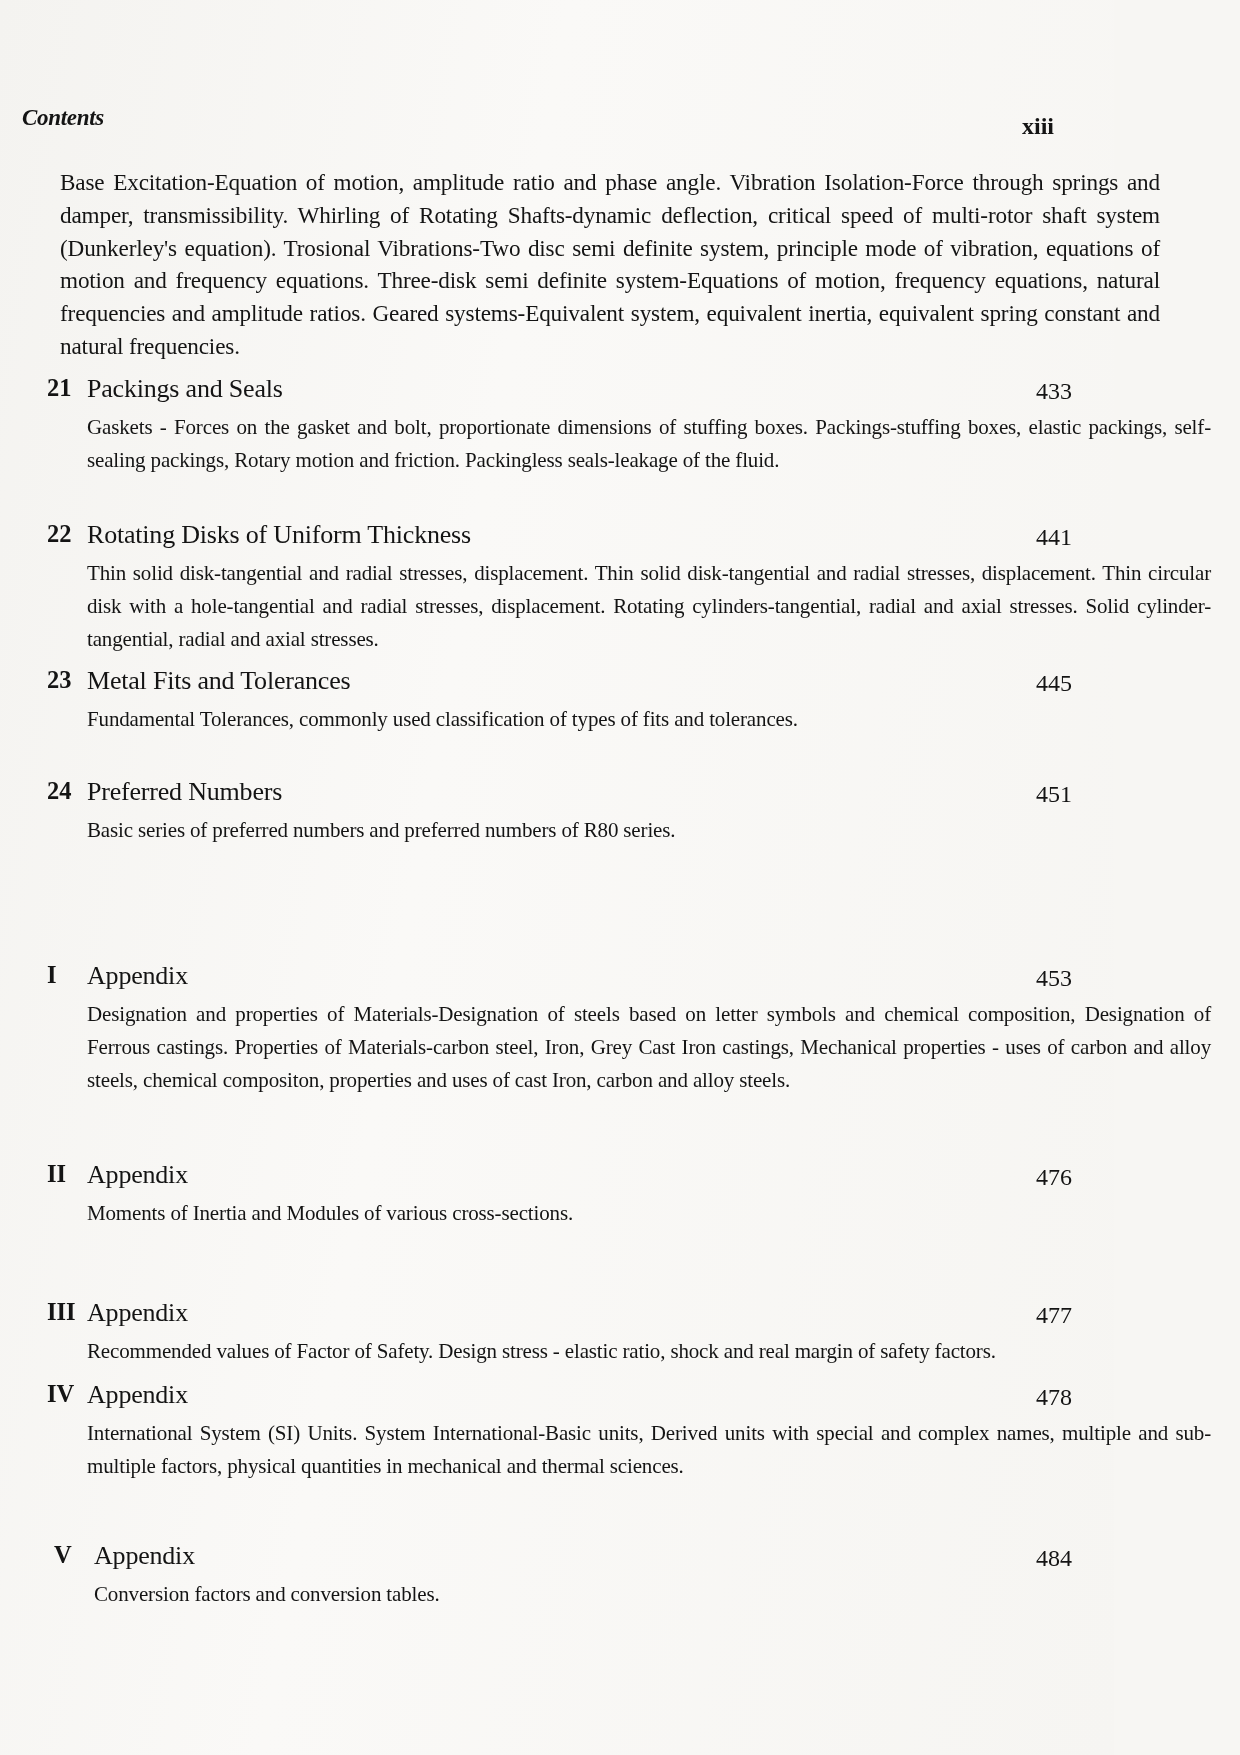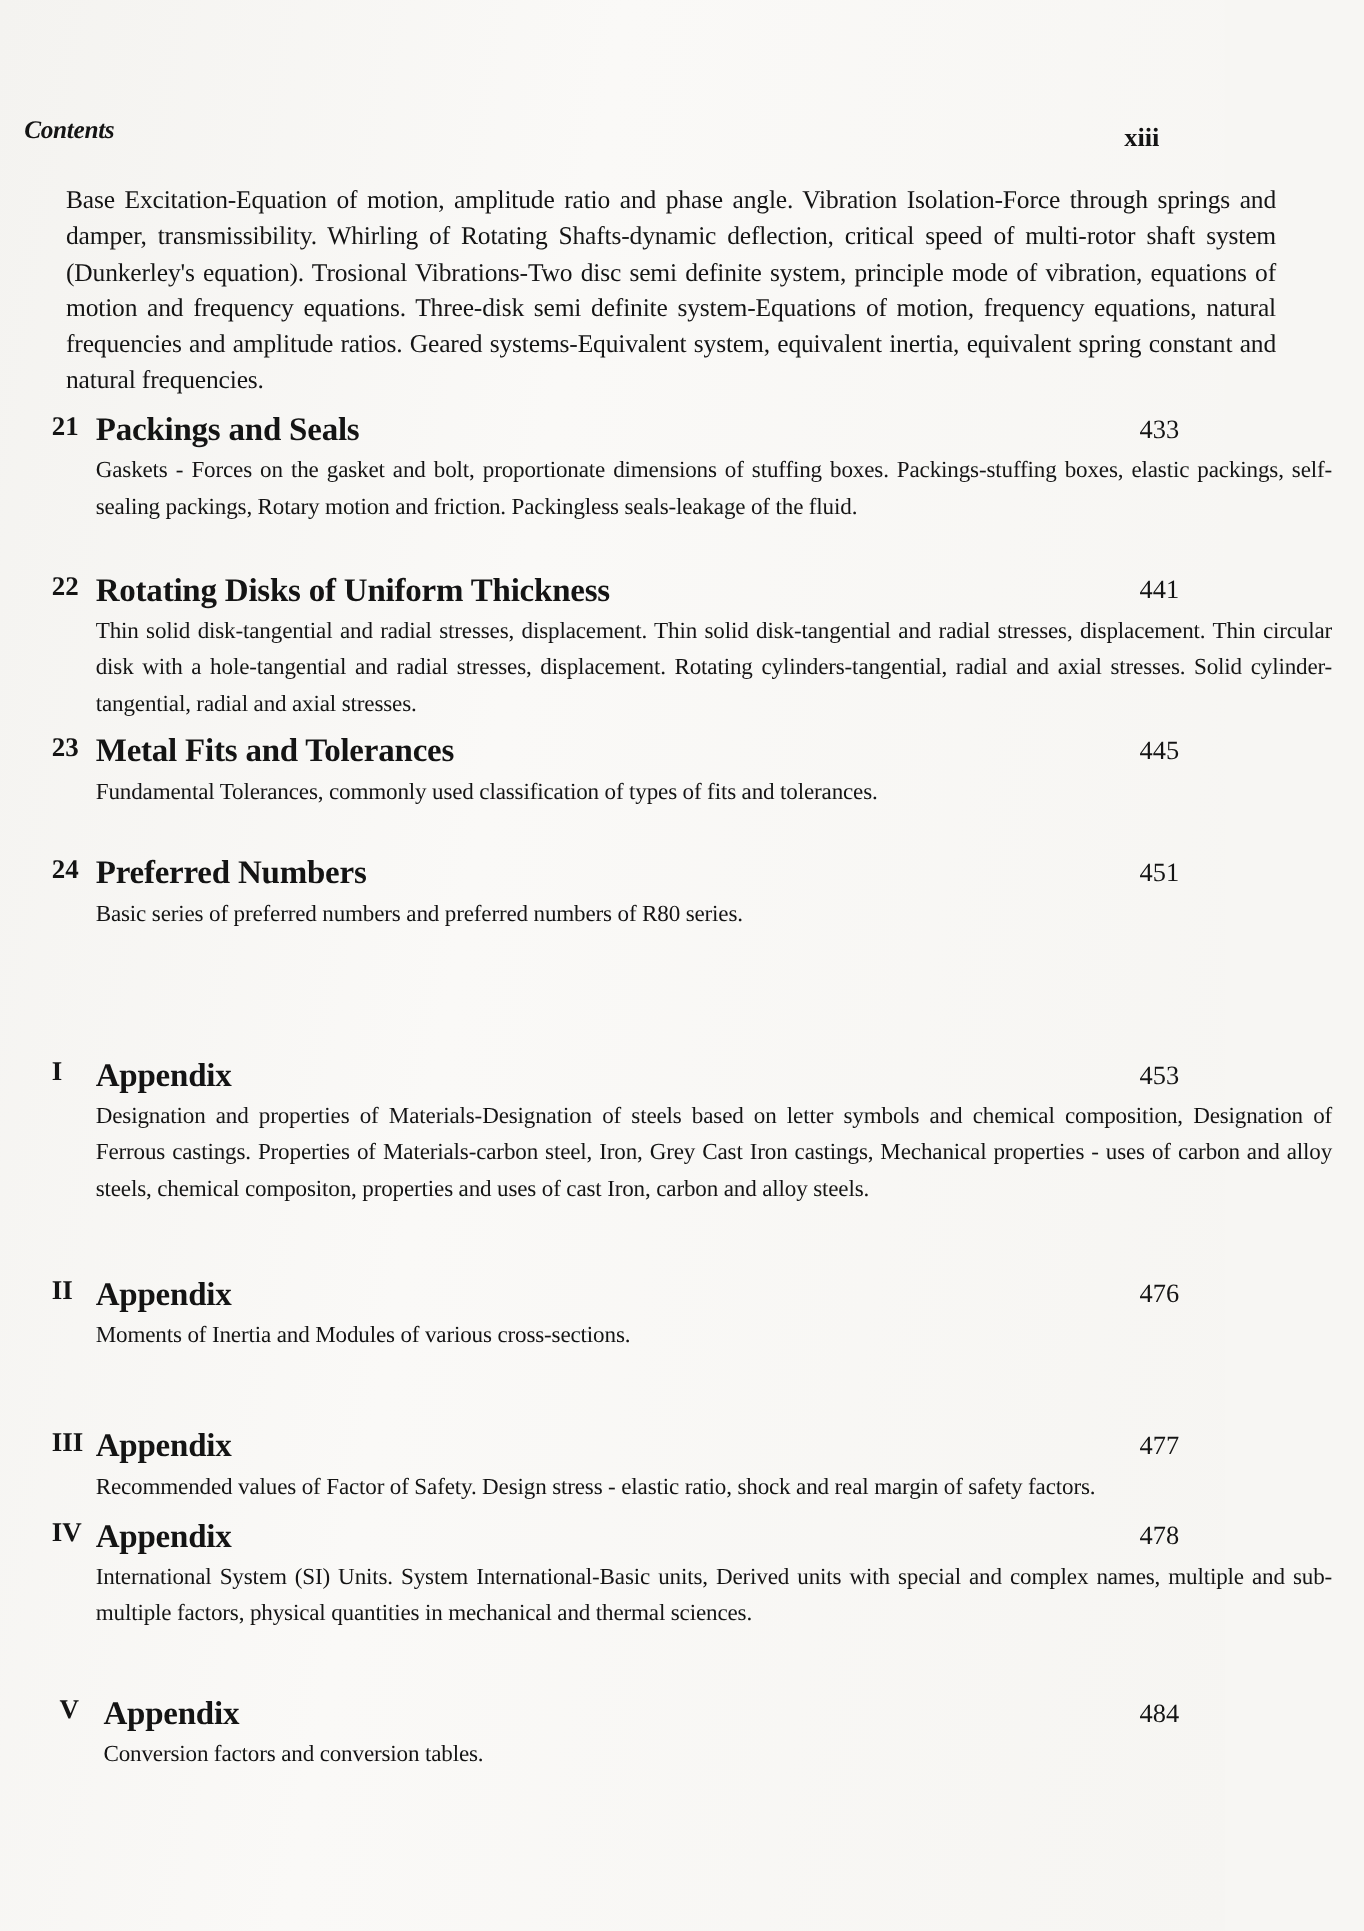--- a/index.html
+++ b/index.html
@@ -15,21 +15,21 @@
       background: linear-gradient(100deg, #f4f3f0 0%, #faf9f7 40%, #f6f5f2 100%); }
     .running-head { position: absolute; top: 105px; left: 22px; right: 42px; height: 34px; }
     .running-head .title { position: absolute; left: 0; top: 0; font-style: italic; font-weight: bold; font-size: 23px; letter-spacing: -0.3px; }
     .running-head .folio { position: absolute; right: 18px; top: 8px; font-weight: bold; font-size: 24px; }
 
     .intro { position: absolute; left: 60px; width: 1100px; top: 166px; font-size: 23.2px; line-height: 32.8px; letter-spacing: -0.15px; text-align: justify; }
 
     .entry { position: absolute; left: 18px; right: 42px; margin-left: 29px; }
     .entry .head { position: relative; height: 34px; }
     .entry .num { position: absolute; left: 0; top: 0; font-weight: bold; font-size: 24.5px; }
-    .entry .title { position: absolute; left: 40px; top: 0; font-weight: bold; font-size: 30px; letter-spacing: -0.2px; }
+    .entry .title { position: absolute; left: 40px; top: 0; font-weight: normal; font-size: 26px; letter-spacing: -0.2px; }
     .entry .page-no { position: absolute; right: 0; top: 4px; font-weight: normal; font-size: 24px; }
     .entry .desc { margin-left: 40px; width: 1124px; font-size: 21px; line-height: 33px; letter-spacing: -0.15px; text-align: justify; margin-top: 3px; }
     .entry.roman .title { left: 40px; }
     .entry.idx .title { left: 10px; }
   </style>
 </head>
 <body>
 
 <div class="page">
   <div class="running-head">

